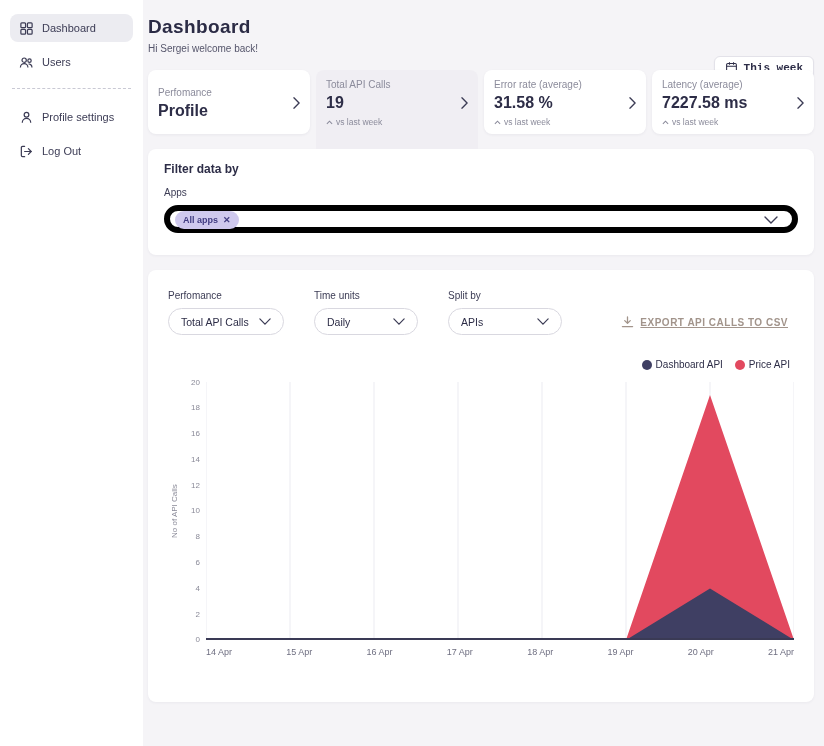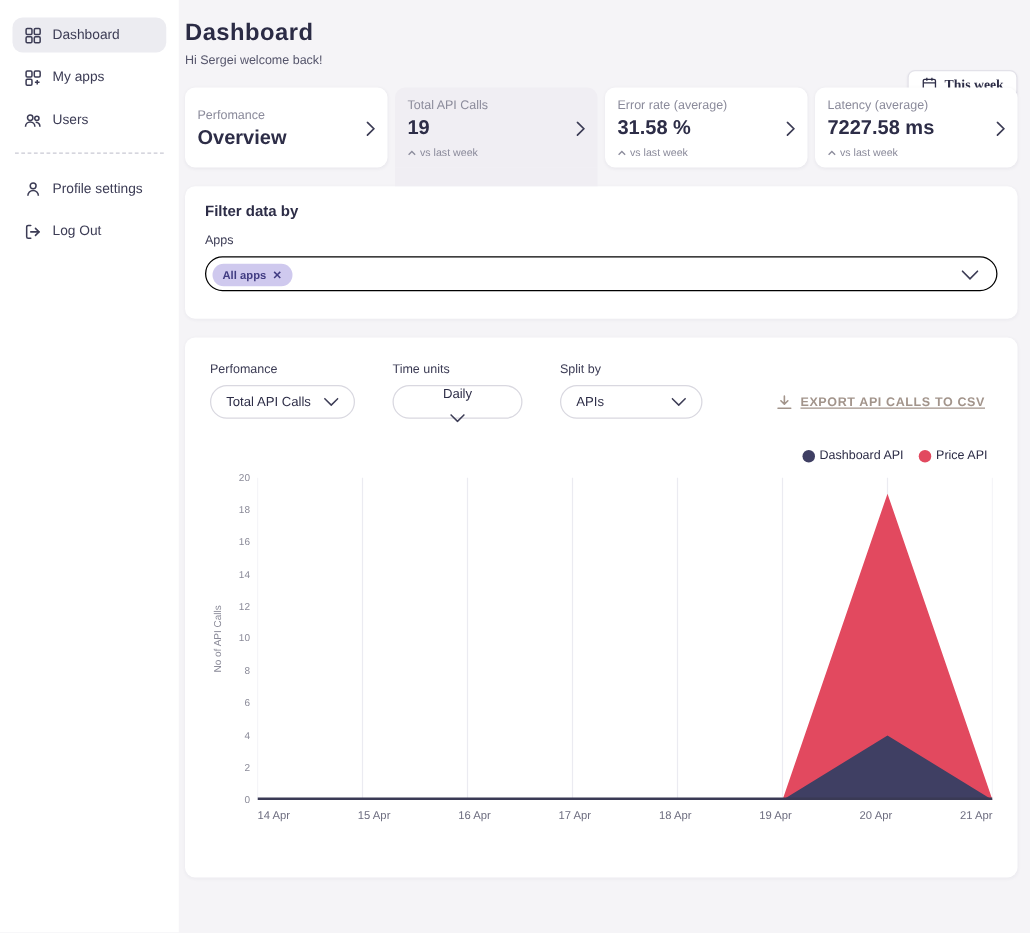--- a/index.html
+++ b/index.html
@@ -23,21 +23,21 @@
   .divider { border-top:1px dashed #c9c9d4; margin:12px 2px 14px; }
   
   .main { flex:1; padding:16px 10px 0 5px; position:relative; }
   .page-title { font-size:19px; font-weight:bold; color:#2b2b45; letter-spacing:.4px; }
   .subtitle { font-size:10px; color:#55556b; margin-top:5px; }
   .week-btn {
     position:absolute; top:56px; right:10px;
     display:flex; align-items:center; gap:6px;
     background:#fff; border:1px solid #e3e2e9; border-radius:6px;
     padding:4px 10px; font-size:11px; font-weight:bold; color:#2d2d47;
-    box-shadow:0 1px 2px rgba(40,40,70,.05); cursor:pointer; font-family:Liberation Serif, serif;
+    box-shadow:0 1px 2px rgba(40,40,70,.05); cursor:pointer; font-family:Liberation Mono, monospace;
   }
   
   .cards { display:flex; gap:6px; margin-top:16px; }
   .card {
     flex:1; background:#fff; border-radius:8px;
     padding:9px 10px 7px; display:flex; align-items:center;
     box-shadow:0 1px 3px rgba(40,40,70,.06);
     position:relative; cursor:pointer;
   }
   .card-meta { flex:1; min-width:0; }
@@ -46,39 +46,39 @@
   .card-note { font-size:8.5px; color:#8b8b9b; margin-top:5px; display:flex; align-items:center; gap:3px; height:10px; }
   .card .chev { flex-shrink:0; margin-left:4px; display:flex; align-items:center; }
   .card.active { background:#f0eef3; box-shadow:none; border-radius:8px 8px 0 0; }
   .card.active::after { content:""; position:absolute; left:0; right:0; top:100%; height:15px; background:#f0eef3; }
   
   .panel { background:#fff; border-radius:8px; margin-top:15px; box-shadow:0 1px 3px rgba(40,40,70,.05); }
   .filter-panel { padding:13px 16px 22px; }
   .filter-title { font-size:12px; font-weight:bold; color:#2d2d47; }
   .filter-label { font-size:10px; color:#3c3c55; margin:11px 0 7px; }
   .filter-select {
-    display:flex; align-items:center; border:1px solid #000000; border-radius:16px;
+    display:flex; align-items:center; border:6px solid #000000; border-radius:16px;
     height:28px; padding:1px 14px 0 5px; background:#fff; cursor:pointer;
   }
   .chip {
     background:#cfc9ee; color:#413c82; font-size:9px; font-weight:bold;
     border-radius:10px; padding:4px 8px; display:flex; align-items:center; gap:5px;
   }
   .chip-x { cursor:pointer; font-size:9px; }
   .filter-select .chev-down { margin-left:auto; display:flex; }
   
   .stats-panel { padding:20px 20px 44px; }
   .controls { display:flex; align-items:flex-end; gap:30px; }
   .control-label { font-size:10px; color:#3c3c55; margin-bottom:7px; }
   .select {
     display:flex; align-items:center; justify-content:space-between; gap:10px;
     border:1px solid #d9d8e0; border-radius:17px; height:27px; padding:0 12px;
     font-size:10.5px; color:#2d2d47; background:#fff; cursor:pointer; font-family:inherit;
   }
-  .w1 { min-width:116px; } .w2 { min-width:104px;flex-direction:column; } .w3 { min-width:114px; }
+  .w1 { min-width:116px; } .w2 { min-width:104px; } .w3 { min-width:114px; }
   .export {
     margin-left:auto; align-self:flex-end; margin-bottom:6px;
     display:flex; align-items:center; gap:6px;
     color:#a2948b; font-size:10px; font-weight:bold; letter-spacing:.5px;
     background:none; border:none; cursor:pointer; font-family:inherit;text-decoration:underline;
   }
   .legend { display:flex; justify-content:flex-end; align-items:center; gap:12px; margin:24px 4px 6px; font-size:10px; color:#2d2d47; }
   .legend .dot { width:10px; height:10px; border-radius:50%; display:inline-block; margin-right:4px; }
   
   .chart { display:grid; grid-template-columns:12px 26px 1fr; grid-template-rows:258px 18px; margin-top:12px; }
@@ -100,31 +100,20 @@
           <rect x="9" y="2" width="5" height="5" rx="1"></rect>
           <rect x="2" y="9" width="5" height="5" rx="1"></rect>
           <rect x="9" y="9" width="5" height="5" rx="1"></rect>
         </svg>
     </span>
     <span>Dashboard</span>
   </div>
   <div class="side-item">
     <span class="sicon">
       <svg width="15" height="15" viewBox="0 0 16 16" fill="none" stroke="#3c3c55" stroke-width="1.3">
-          <rect x="2" y="2" width="5" height="5" rx="1"></rect>
-          <rect x="9" y="2" width="5" height="5" rx="1"></rect>
-          <rect x="2" y="9" width="5" height="5" rx="1"></rect>
-          <path d="M11.5 9.5v4M9.5 11.5h4"></path>
-        </svg>
-    </span>
-    <span>My apps</span>
-  </div>
-  <div class="side-item">
-    <span class="sicon">
-      <svg width="15" height="15" viewBox="0 0 16 16" fill="none" stroke="#3c3c55" stroke-width="1.3">
           <circle cx="5.5" cy="5.5" r="2.3"></circle>
           <path d="M1.5 13.2c0-2.2 1.8-4 4-4s4 1.8 4 4"></path>
           <circle cx="11.2" cy="6" r="1.8"></circle>
           <path d="M10.2 9.4c2 .2 3.6 1.8 3.6 3.8"></path>
         </svg>
     </span>
     <span>Users</span>
   </div>
 
   <div class="divider"></div>
@@ -161,21 +150,21 @@
           <path d="M2 6.5h12M5.5 1.5v3M10.5 1.5v3"></path>
         </svg>
     </span>
     <span>This week</span>
   </button>
 
   <div class="cards">
     <div class="card">
       <div class="card-meta">
         <div class="card-label">Perfomance</div>
-        <div class="card-value">Overview</div>
+        <div class="card-value">Profile</div>
       </div>
       <span class="chev">
         <svg width="7" height="12" viewBox="0 0 8 14" fill="none" stroke="#3c3c55" stroke-width="1.6" stroke-linecap="round">
             <path d="M1 1l6 6-6 6"></path>
           </svg>
       </span>
     </div>
 
     <div class="card active">
       <div class="card-meta">

